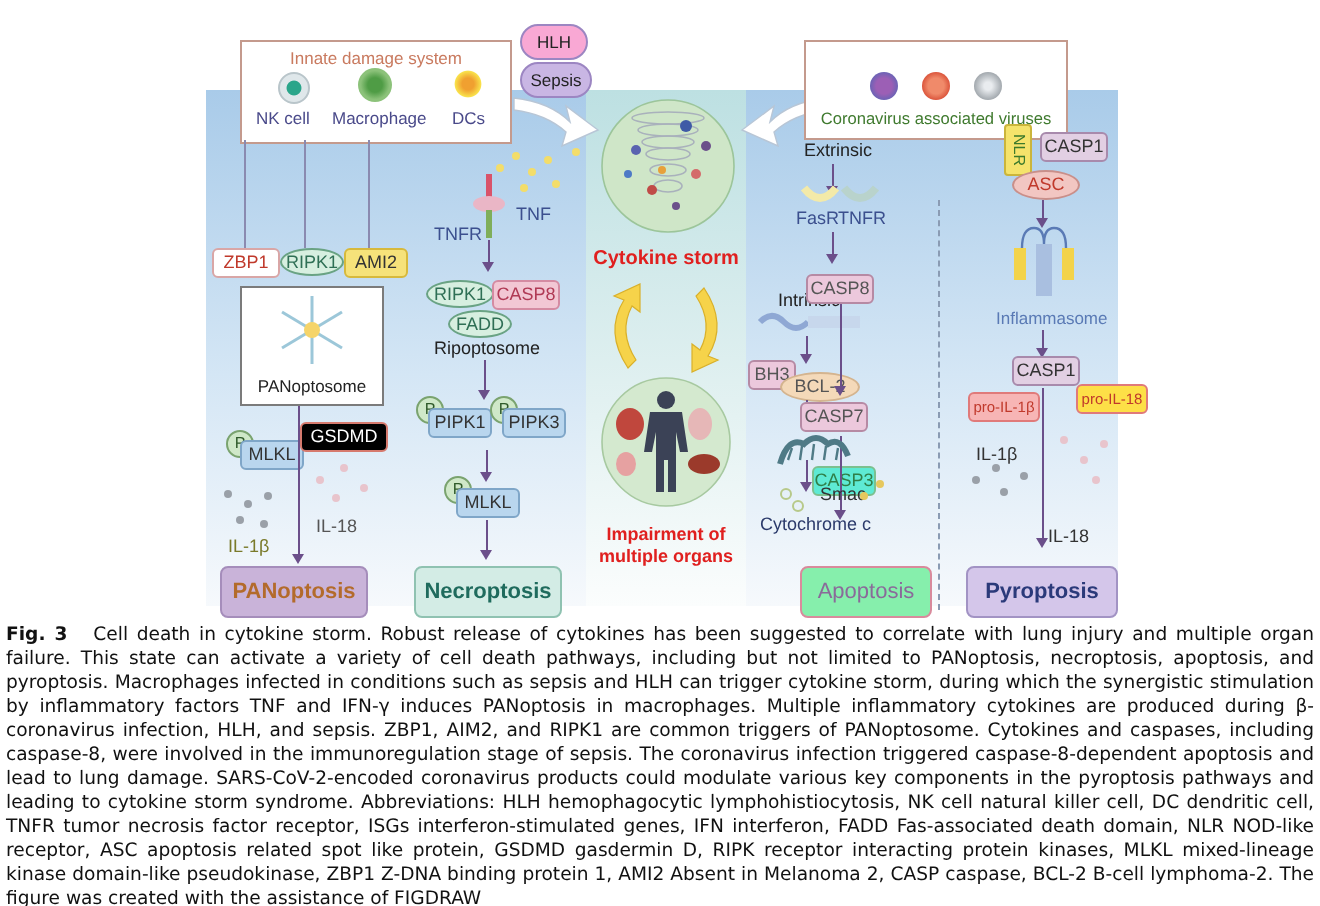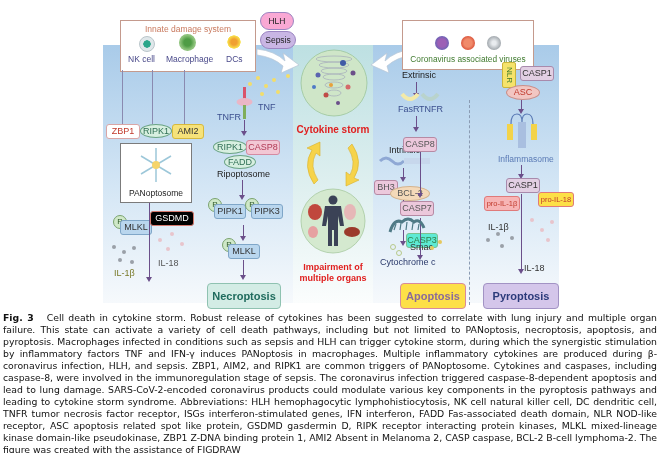--- a/index.html
+++ b/index.html
@@ -90,20 +90,21 @@
   <div class="dot" style="left:32px;top:246px;background:#9aa0a8;"></div>
   <div class="dot" style="left:18px;top:258px;background:#9aa0a8;"></div>
   <div class="dot" style="left:30px;top:260px;background:#9aa0a8;"></div>
   <div class="dot" style="left:58px;top:238px;background:#e8c4cc;"></div>
   <div class="dot" style="left:70px;top:232px;background:#e8c4cc;"></div>
   <div class="dot" style="left:66px;top:247px;background:#e8c4cc;"></div>
   <div class="dot" style="left:80px;top:242px;background:#e8c4cc;"></div>
   <div class="lbl" style="left:14px;top:268px;color:#7a7a2a;">IL-1β</div>
   <div class="lbl" style="left:58px;top:258px;color:#555;">IL-18</div>
 
+  <div class="outcome" style="left:10px;width:72px;background:#c9b3d9;border-color:#a58dbb;color:#b36b2b;">PANoptosis</div>
 
   <div class="dot" style="left:148px;top:82px;background:#f3dd6a;"></div>
   <div class="dot" style="left:156px;top:76px;background:#f3dd6a;"></div>
   <div class="dot" style="left:164px;top:84px;background:#f3dd6a;"></div>
   <div class="dot" style="left:172px;top:78px;background:#f3dd6a;"></div>
   <div class="dot" style="left:160px;top:92px;background:#f3dd6a;"></div>
   <div class="dot" style="left:176px;top:90px;background:#f3dd6a;"></div>
   <div class="dot" style="left:186px;top:74px;background:#f3dd6a;"></div>
 
   <svg class="abs" style="left:130px;top:87px;" width="30" height="34">
@@ -197,21 +198,21 @@
     <path d="M6,16 L8,10 M12,16 L13,9 M18,16 L19,8 M24,16 L25,9 M30,16 L31,10" stroke="#4f7a86" stroke-width="1.2"></path>
   </svg>
   <div class="v-arrow" style="left:303px;top:230px;height:12px;"></div>
   <div class="lbl" style="left:310px;top:242px;color:#333;">Smac</div>
   <div class="dot" style="left:290px;top:244px;background:none;border:1px solid #b7c98a;width:4px;height:4px;"></div>
   <div class="dot" style="left:296px;top:250px;background:none;border:1px solid #b7c98a;width:4px;height:4px;"></div>
   <div class="dot" style="left:330px;top:246px;background:#e6c85e;"></div>
   <div class="dot" style="left:338px;top:240px;background:#e6c85e;"></div>
   <div class="lbl" style="left:280px;top:257px;color:#2b3a6b;">Cytochrome c</div>
 
-  <div class="outcome" style="left:300px;width:64px;background:#fde047;border-color:#d98a9c;color:#8a6a9a;font-weight:bold;">Apoptosis</div>
+  <div class="outcome" style="left:300px;width:64px;background:#86efac;border-color:#d98a9c;color:#8a6a9a;font-weight:normal;">Apoptosis</div>
 
   <div class="abs" style="left:402px;top:62px;width:12px;height:24px;background:#f5e36b;border:1px solid #cbb53b;border-radius:2px;font-size:8px;color:#3b7a2b;writing-mode:vertical-rl;text-align:center;line-height:12px;">NLR</div>
   <div class="box" style="left:420px;top:66px;width:32px;background:#e2cfe3;border-color:#a88aac;color:#333;">CASP1</div>
   <div class="abs" style="left:406px;top:85px;width:32px;height:13px;border-radius:50%;background:#f2c6c2;border:1px solid #c98f8a;font-size:9px;line-height:13px;text-align:center;color:#c0392b;">ASC</div>
   <div class="v-arrow" style="left:421px;top:100px;height:10px;"></div>
   <svg class="abs" style="left:405px;top:112px;" width="34" height="40">
     <path d="M6,12 Q6,2 12,2 Q17,2 17,10 Q17,2 22,2 Q28,2 28,12" fill="none" stroke="#5a7ab5" stroke-width="1.2"></path>
     <rect x="2" y="12" width="6" height="16" fill="#f3d34a"></rect>
     <rect x="26" y="12" width="6" height="16" fill="#f3d34a"></rect>
     <rect x="13" y="10" width="8" height="26" fill="#a9bfe0"></rect>

